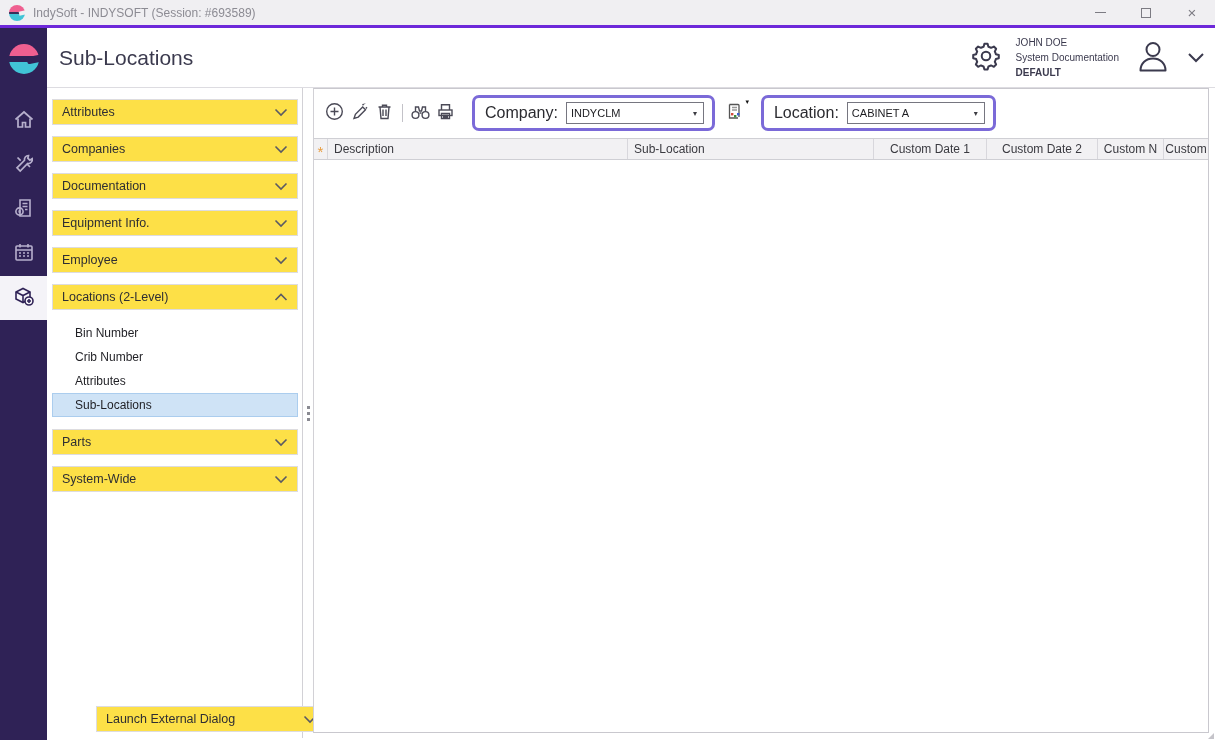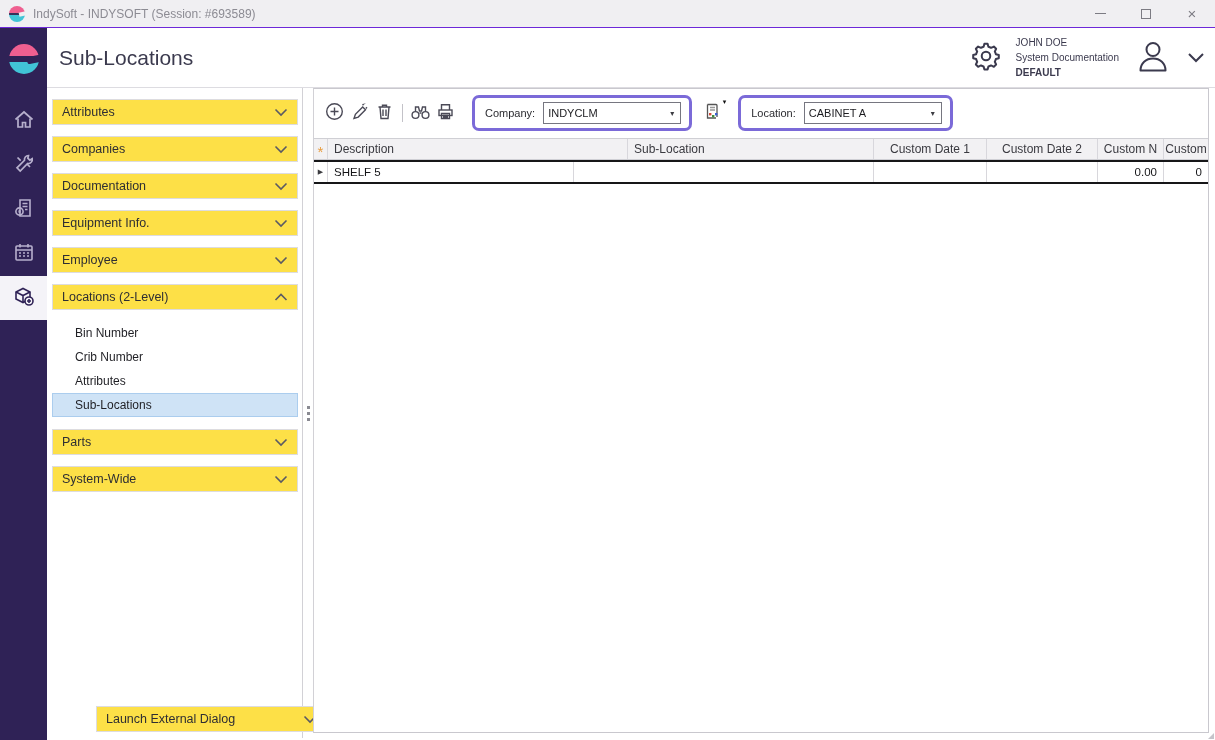--- a/index.html
+++ b/index.html
@@ -3,21 +3,21 @@
 <meta charset="utf-8">
 <style>
   * { margin:0; padding:0; box-sizing:border-box; }
   html,body { width:1215px; height:740px; overflow:hidden;
     font-family:"Liberation Sans","DejaVu Sans",sans-serif; background:#e9e8ec; }
   #window { position:relative; width:1215px; height:740px;
     background:#fff; outline:1px solid #b9b9c1; }
 
   
   .titlebar { position:absolute; left:0; top:0; width:100%; height:28px;
-    background:#f0eff2; display:flex; align-items:center; border-bottom:1px solid #6d28d9; }
+    background:#f0eff2; display:flex; align-items:center; border-bottom:3px solid #6d28d9; }
   .app-logo { width:16px; height:16px; border-radius:50%; margin:0 8px 0 9px;
     background:linear-gradient(180deg,#ef5f90 0 42%,#37315a 42% 58%,#41c4d6 58% 100%);
     position:relative; }
   .app-logo::after { content:""; position:absolute; right:-1px; top:6px; width:7px; height:4px;
     background:#f0eff2; transform:rotate(-12deg); }
   .title-text { font-size:12px; color:#8c8b93; }
   .win-controls { margin-left:auto; display:flex; height:100%; }
   .win-btn { width:46px; height:100%; display:flex; align-items:center; justify-content:center;
     color:#7c7b83; cursor:default; }
   .glyph-min { width:11px; border-top:1px solid #7c7b83; }
@@ -69,21 +69,21 @@
   
   .main-panel { position:absolute; left:313px; top:88px; width:896px; height:645px;
     background:#fff; border:1px solid #c9c8ce; border-left:1px solid #d2d1d6; }
   .toolbar { position:absolute; left:0; top:0; width:100%; height:48px;
     display:flex; align-items:center; padding-left:8px; }
   .tool-btn { width:25px; height:25px; display:flex; align-items:center; justify-content:center; }
   .tool-btn svg { stroke:#4b4a57; }
   .tool-sep { width:1px; height:18px; background:#c3c2c8; margin:0 5px; }
   .combo-group { border:3px solid #7b6ad8; border-radius:7px; height:36px;
     display:flex; align-items:center; padding:0 8px 0 10px; margin-left:14px; background:#fff; }
-  .combo-label { font-size:11px; color:#2b2b30; margin-right:8px; }
+  .combo-label { font-size:16px; color:#2b2b30; margin-right:8px; }
   .combo { width:138px; height:22px; border:1px solid #767680; background:#fff;
     display:flex; align-items:center; }
   .combo .val { flex:1; font-size:11px; color:#1c1c20; padding-left:4px; }
   .combo .arr { width:16px; text-align:center; font-size:8px; color:#3c3c42; }
   .chooser-wrap { position:relative; margin-left:8px; width:24px; height:24px;
     display:flex; align-items:center; justify-content:center; }
   .chooser-dd { position:absolute; top:-3px; right:-2px; font-size:7px; color:#111; }
 
   
   .grid { position:absolute; left:0; top:49px; width:100%; }
@@ -361,28 +361,17 @@
         <div class="g-cell col-marker">
           <span class="marker-star">*</span>
         </div>
         <div class="g-cell col-desc">Description</div>
         <div class="g-cell col-subloc">Sub-Location</div>
         <div class="g-cell col-cd1">Custom Date 1</div>
         <div class="g-cell col-cd2">Custom Date 2</div>
         <div class="g-cell col-cn">Custom N</div>
         <div class="g-cell col-custom">Custom</div>
       </div>
-      <div class="g-row g-data focused">
-        <div class="g-cell col-marker">
-          <span class="row-arrow">▶</span>
-        </div>
-        <div class="g-cell col-subloc">SHELF 5</div>
-        <div class="g-cell col-desc"></div>
-        <div class="g-cell col-cd1"></div>
-        <div class="g-cell col-cd2"></div>
-        <div class="g-cell col-cn num">0.00</div>
-        <div class="g-cell col-custom num">0</div>
-      </div>
     </div>
   </div>
 
   <div class="resize-grip"></div>
 </div>
 
 </body></html>

